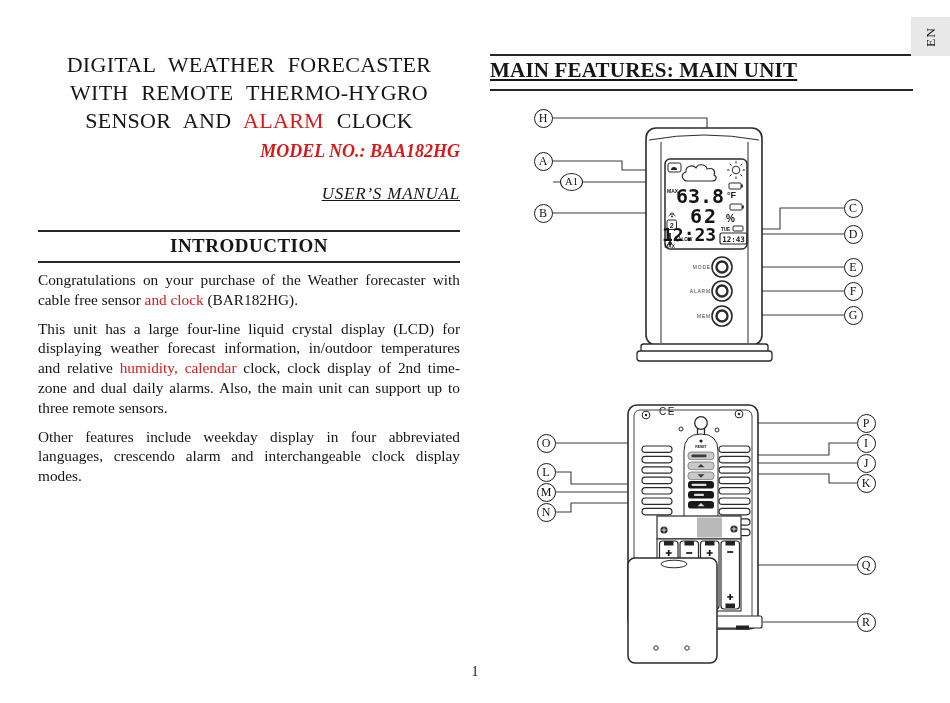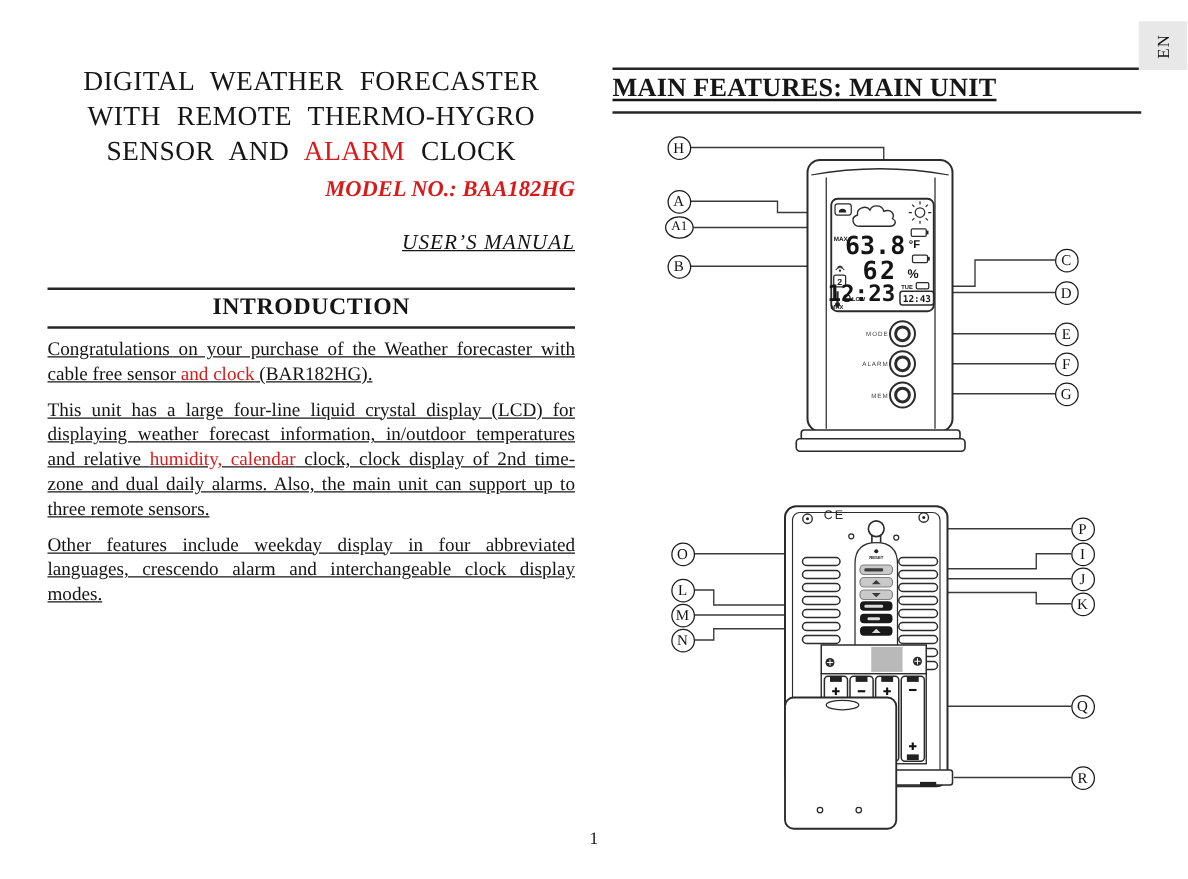--- a/index.html
+++ b/index.html
@@ -28,21 +28,21 @@
   .manual-line {
     position:absolute; left:0; top:184px; width:422px; text-align:right;
     font-size:17px; letter-spacing:.8px; text-decoration:underline;
     white-space:nowrap;
     font-style:italic;
   }
   .intro-heading {
     position:absolute; left:0; top:235px; width:422px; text-align:center;
     font-size:19px; font-weight:bold; letter-spacing:.5px;
   }
-  .intro-body { position:absolute; left:0; top:270px; width:422px;text-decoration:underline; }
+  .intro-body { position:absolute; left:0; top:270px; width:422px; }
   .intro-body p {
     margin:0 0 9px 0; font-size:15.3px; line-height:19.8px;
     text-align:justify; color:#141414;
   }
 
   
   .right-heading {
     position:absolute; left:490px; top:58px; width:423px; 
     font-size:21px; font-weight:bold; letter-spacing:.2px; white-space:nowrap;text-decoration:underline;
   }
@@ -54,21 +54,21 @@
     display:block; transform:rotate(-90deg);
     font-size:13.5px; letter-spacing:1px; color:#111;
   }
 
   
   .callout {
     position:absolute; width:19px; height:19px; background:#fff;
     border:1.3px solid #1a1a1a; border-radius:50%;
     font-size:12px; line-height:16px; text-align:center; color:#111;
   }
-  .callout.wide { width:23px; height:18px; font-size:10.5px; line-height:15px; }
+  .callout.wide { width:23px; height:18px; font-size:10.5px; line-height:15px;margin-left:28px; }
 
   .page-number {
     position:absolute; left:0; top:664px; width:950px; text-align:center;
     font-size:14px;
   }
 
   
   svg { position:absolute; left:0; top:0; }
   svg text { stroke:none; fill:#141414; }
   .seg  { font-family:"DejaVu Sans Mono", monospace; font-weight:bold; }

